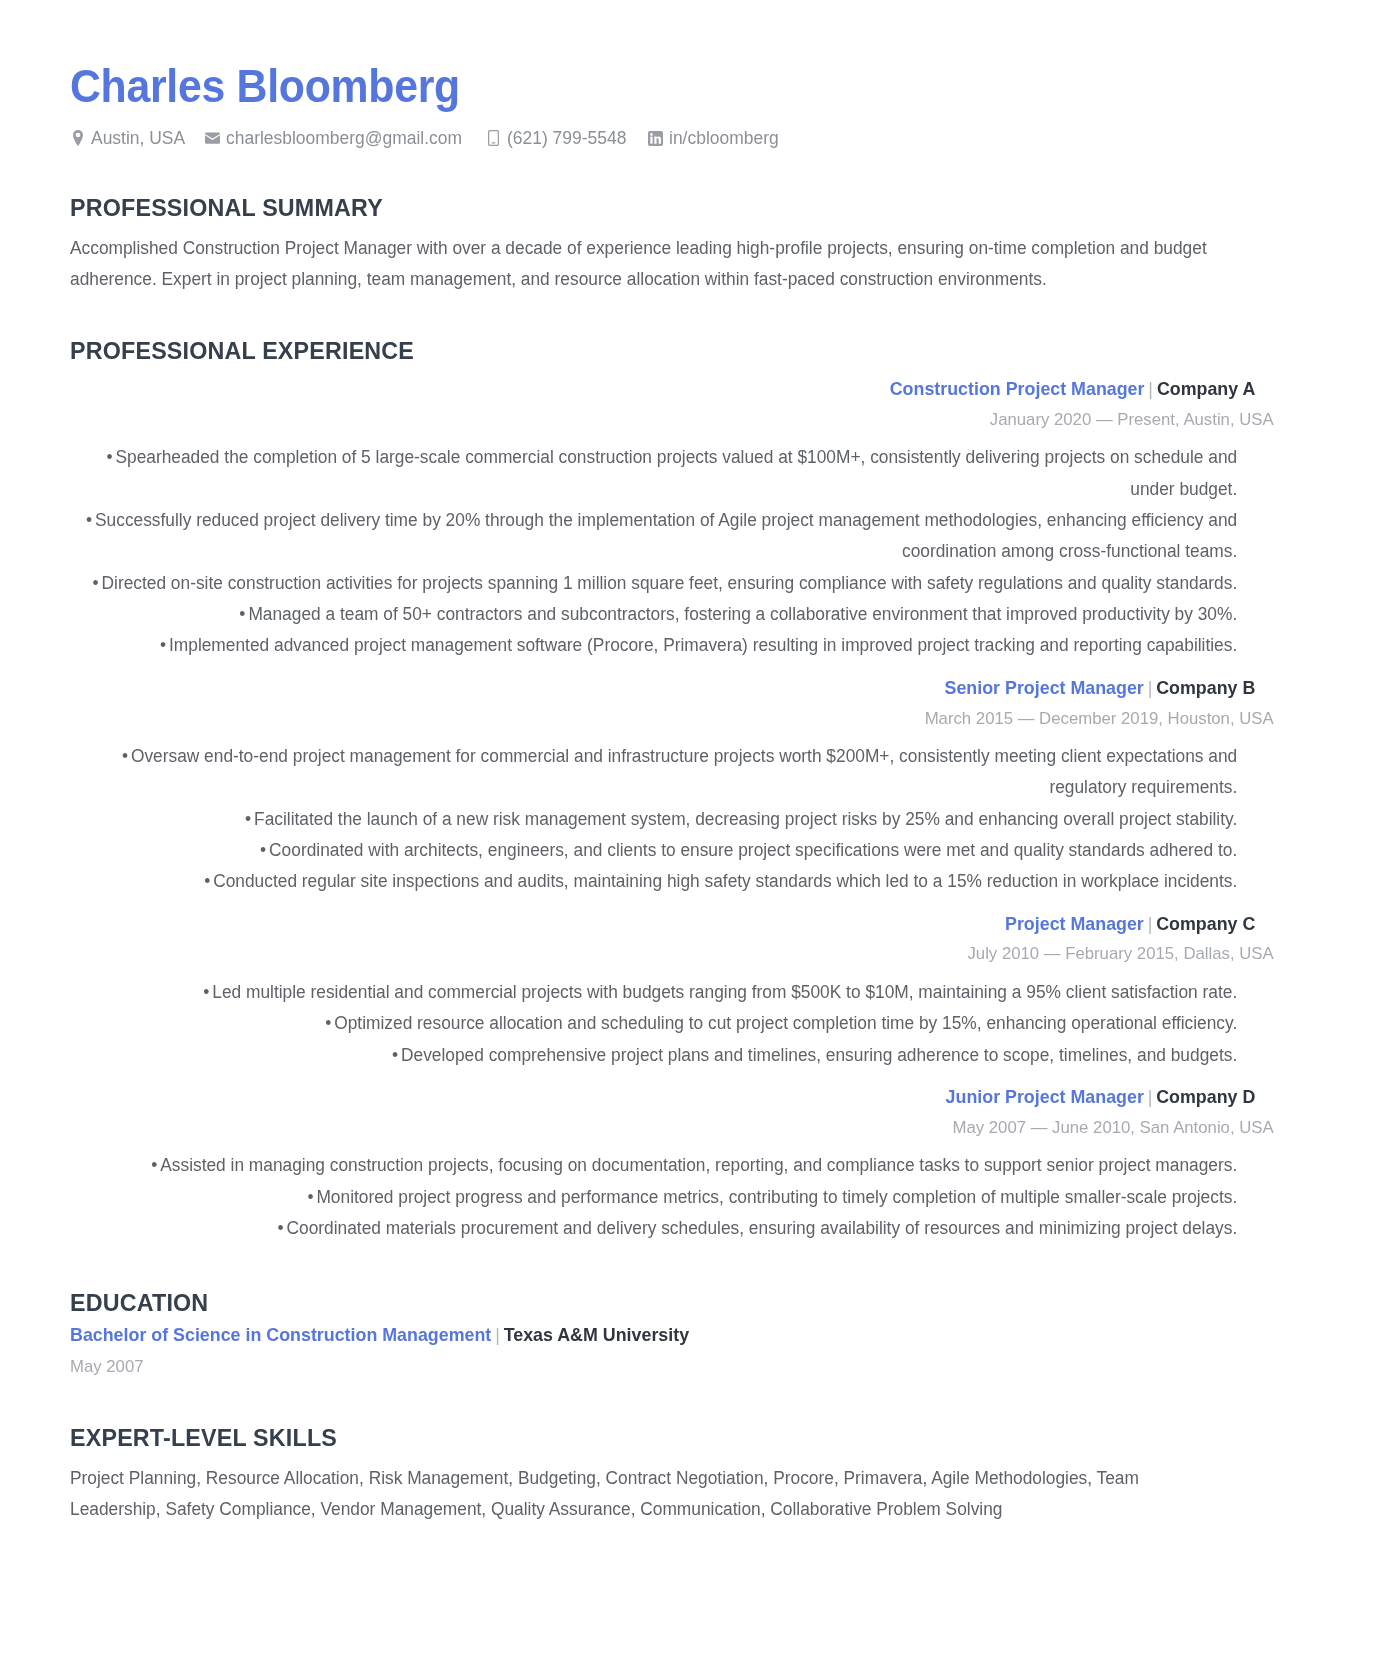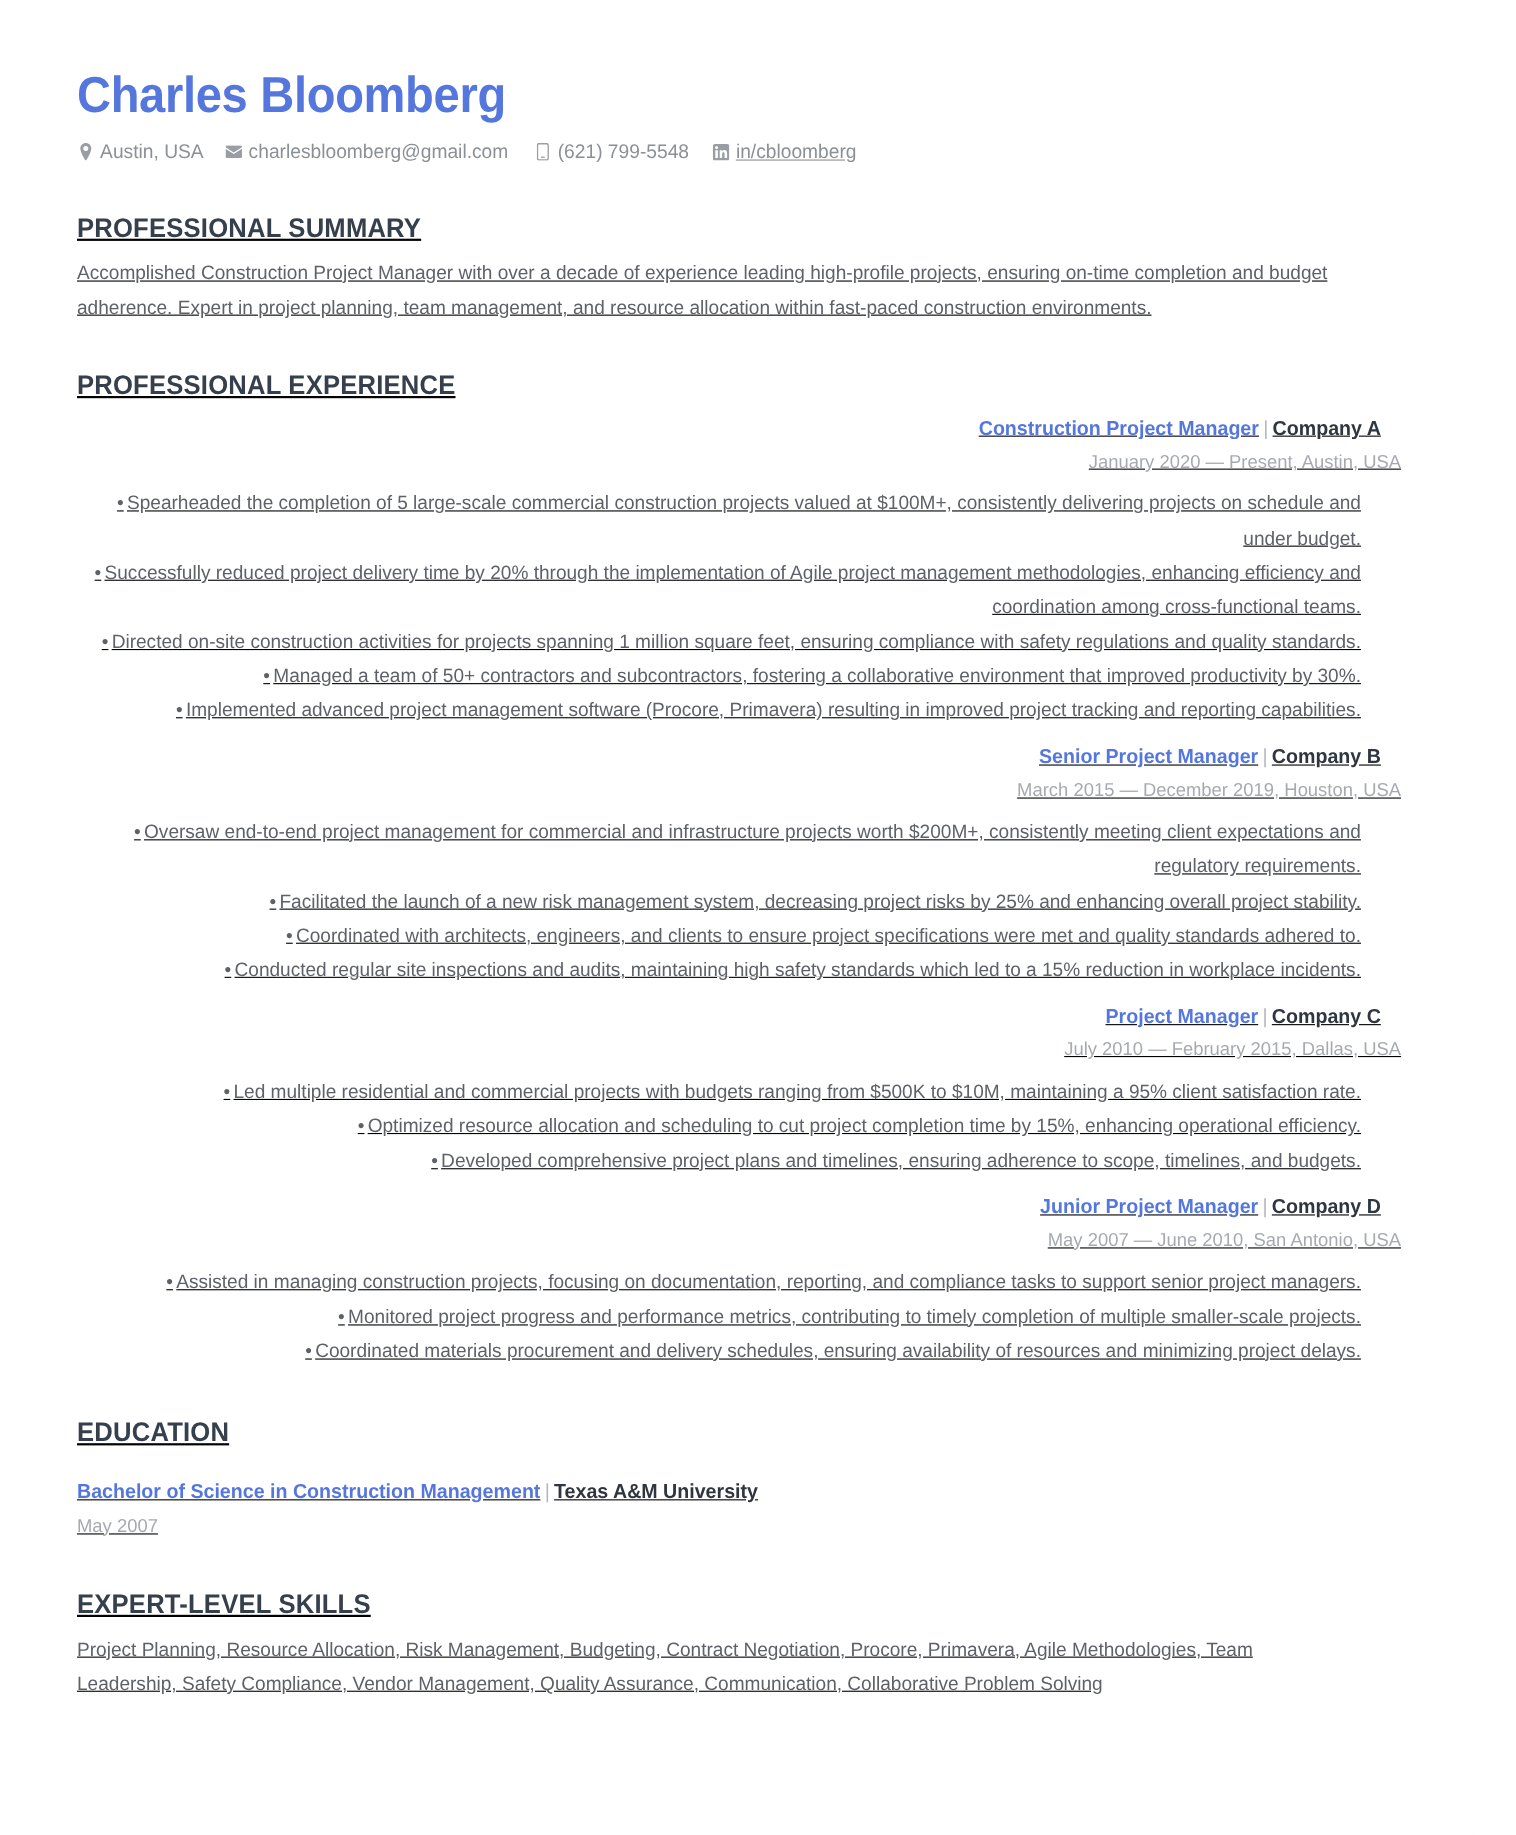--- a/index.html
+++ b/index.html
@@ -52,39 +52,39 @@
     color: #8b8f96;
     line-height: 1.2;
     margin-bottom: 0;
   }
   .contact-item {
     display: inline-flex;
     align-items: center;
     white-space: nowrap;
     margin-right: 17px;
   }
-  .contact-item:last-child { margin-right: 0; text-decoration: underline; }
+  .contact-item:last-child { margin-right: 0; }
   .contact-icon {
     display: inline-flex;
     align-items: center;
     justify-content: center;
     width: 15px;
     height: 17px;
     margin-right: 6px;
     flex: 0 0 auto;
   }
   .contact-icon svg { display: block; }
   .contact-text {
     font-family: "Liberation Sans Narrow", "Liberation Sans", sans-serif;
     transform: scaleX(0.97);
     transform-origin: left center;
   }
 
   
-  .section { margin-top: 0; text-decoration: underline; }
+  .section { margin-top: 0; }
   .section-title {
     font-family: "Liberation Sans Narrow", "Liberation Sans", sans-serif;
     font-size: 24.5px;
     font-weight: bold;
     color: #36404d;
     letter-spacing: 0.2px;
     text-transform: uppercase;
     margin: 0;
     padding: 0;
     line-height: 1.25;
@@ -153,21 +153,21 @@
     max-width: 1185px;
     transform: scaleX(0.985);
     transform-origin: left center;
   }
   .bullets li .bullet-dot {
     color: #5e6268;
     margin-right: 3px;
   }
 
   
-  .edu { margin-top: 25px; }
+  .edu { margin-top: 4px; }
   .edu-head {
     font-family: "Liberation Sans Narrow", "Liberation Sans", sans-serif;
     font-size: 18.4px;
     line-height: 1.35;
     white-space: nowrap;
     transform: scaleX(0.97);
     transform-origin: left center;
   }
   .edu-degree {
     color: #5577dd;

